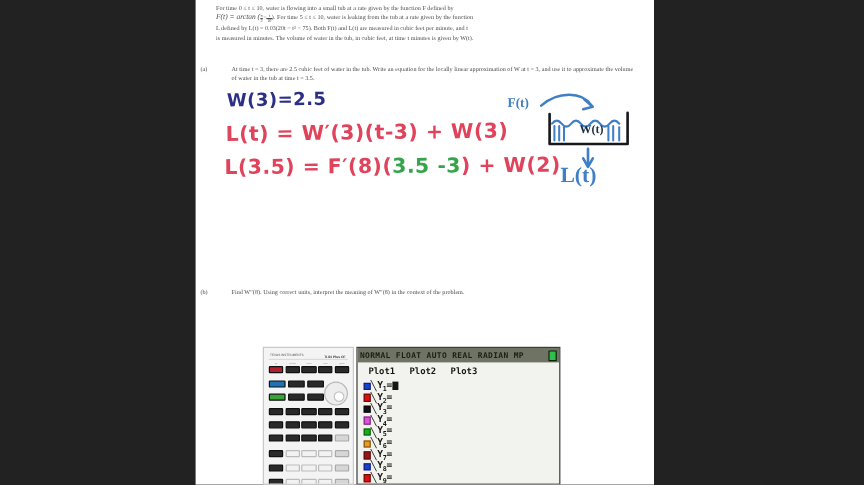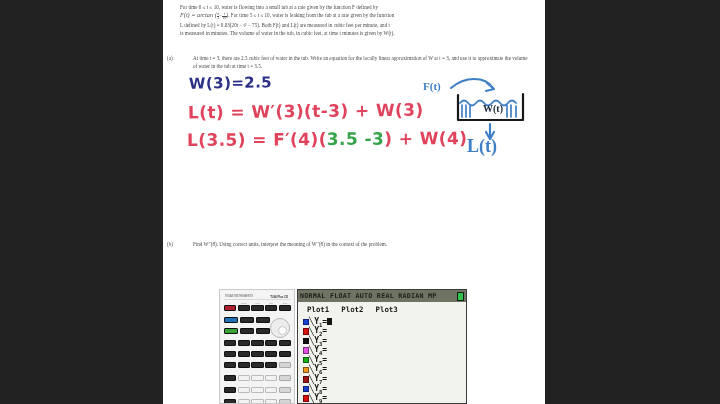--- a/index.html
+++ b/index.html
@@ -252,21 +252,21 @@
       <div>L defined by L(t) = 0.03(20t − t² − 75). Both F(t) and L(t) are measured in cubic feet per minute, and t</div>
       <div>is measured in minutes. The volume of water in the tub, in cubic feet, at time t minutes is given by W(t).</div>
     </div>
 
     <div id="part-a" class="prose hang">
       <span class="label-par">(a)</span><span>At time t = 3, there are 2.5 cubic feet of water in the tub. Write an equation for the locally linear approximation of W at t = 3, and use it to approximate the volume of water in the tub at time t = 3.5.</span>
     </div>
 
     <div id="hw-line1" class="hand">W(3)=2.5</div>
     <div id="hw-line2" class="hand">L(t) = W′(3)(t-3) + W(3)</div>
-    <div id="hw-line3" class="hand"><span>L(3.5) = F′(4)(</span><span class="grn">3.5 -3</span><span>) + W(4)</span></div>
+    <div id="hw-line3" class="hand"><span>L(3.5) = F′(8)(</span><span class="grn">3.5 -3</span><span>) + W(2)</span></div>
 
     <div id="sketch">
       <svg width="118" height="82" viewBox="0 0 118 82">
 
         <path d="M30 14 C44 2, 64 2, 72 14" fill="none" stroke="#3f7fc6" stroke-width="2.1" stroke-linecap="round"></path>
         <path d="M66 9 L73 15 L65 17" fill="none" stroke="#3f7fc6" stroke-width="2.1" stroke-linecap="round" stroke-linejoin="round"></path>
 
         <path d="M37 21 L37 46 L102 46 L102 20" fill="none" stroke="#16181c" stroke-width="2.2" stroke-linecap="round" stroke-linejoin="round"></path>
 
         <path d="M39 29 q4 -5 8 0 q4 5 8 0 q4 -5 8 0 q4 5 8 0 q4 -5 8 0 q4 5 8 0 q4 -5 8 0" fill="none" stroke="#3f7fc6" stroke-width="1.8" stroke-linecap="round"></path>

